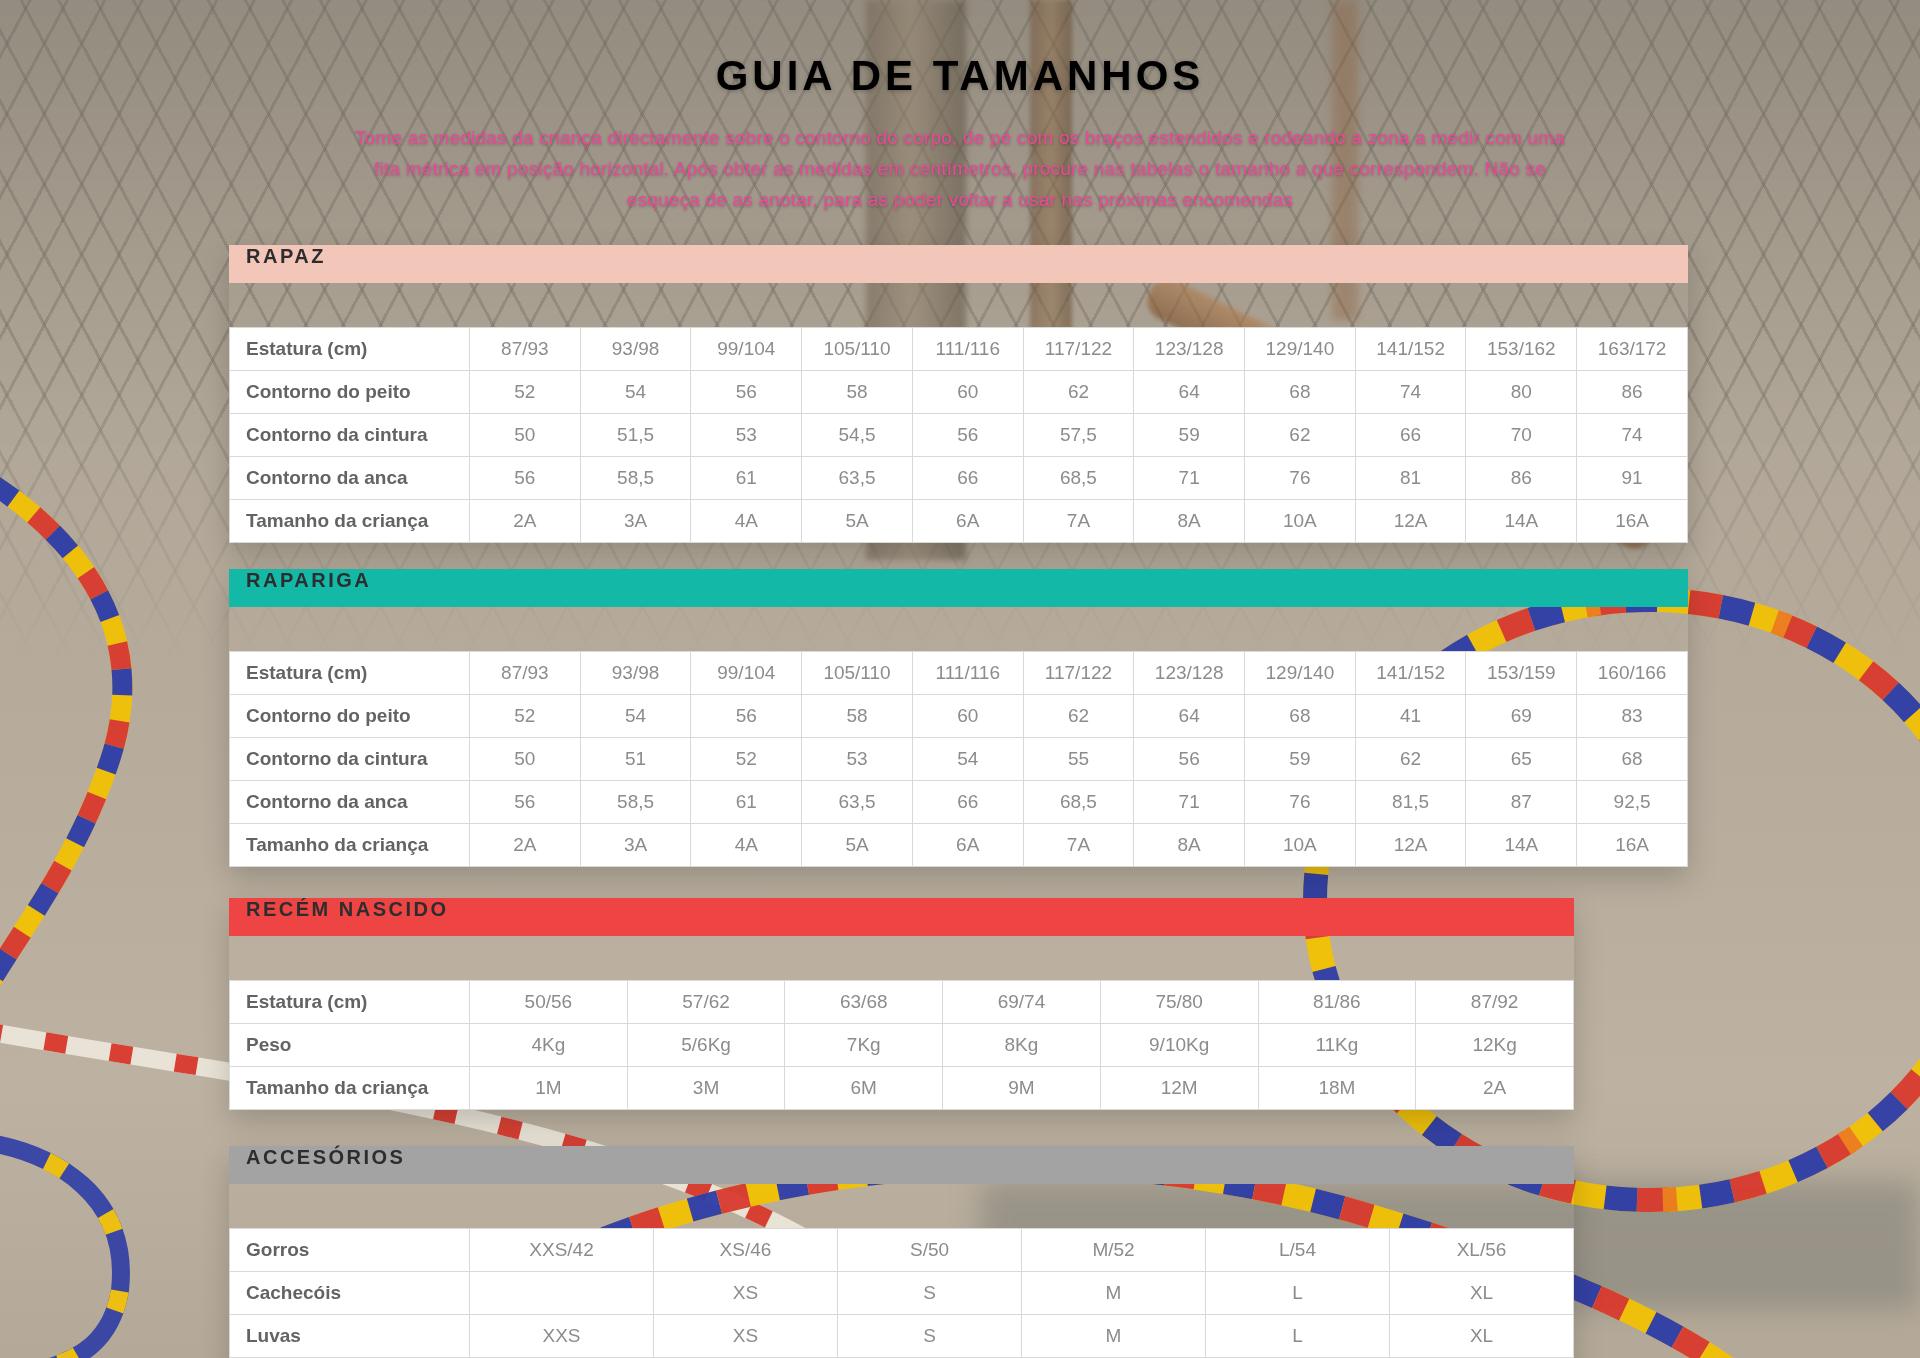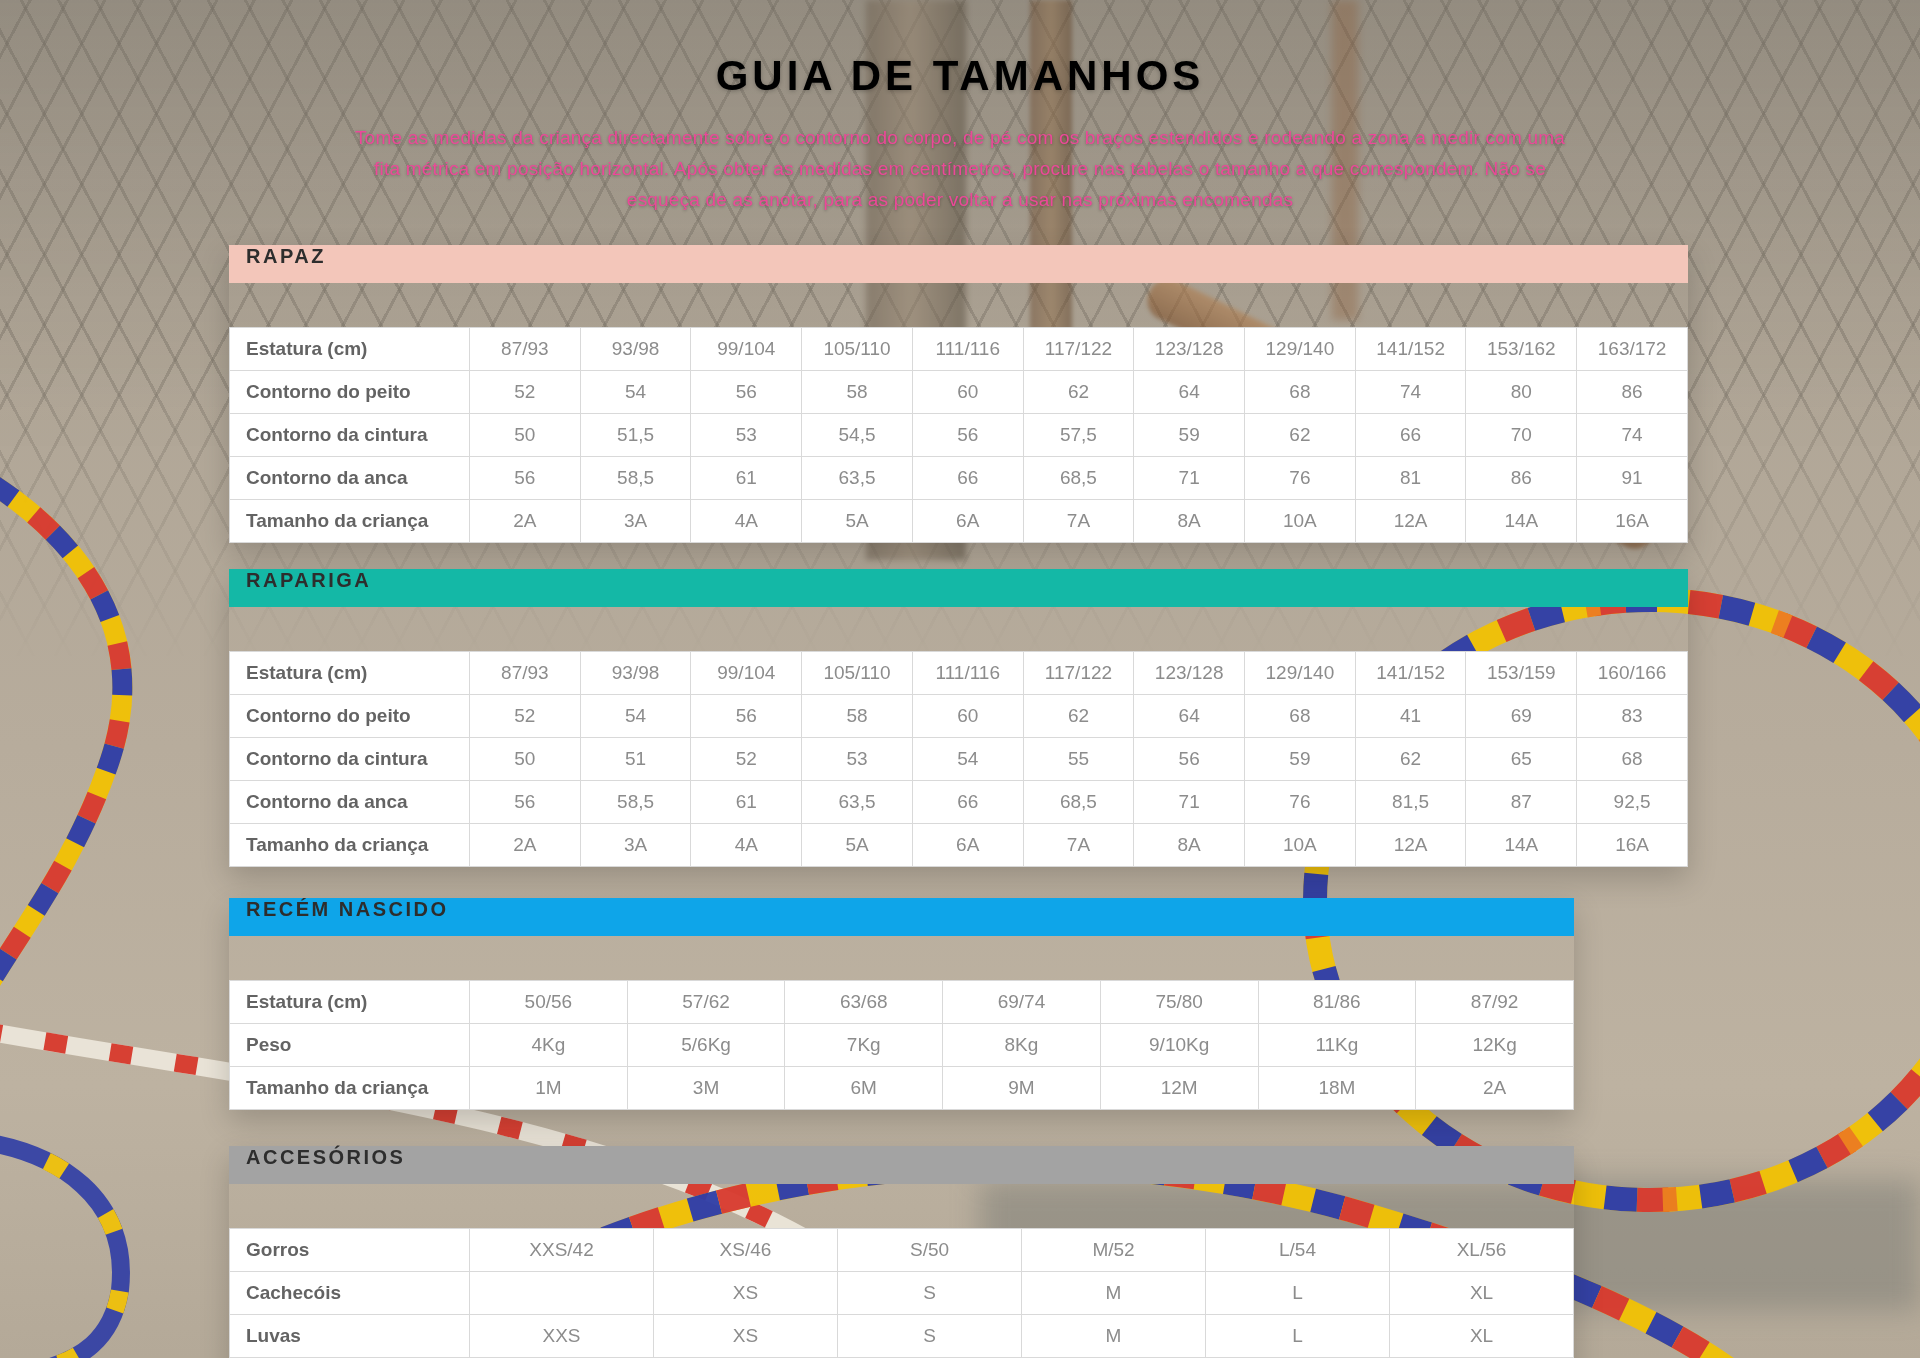--- a/index.html
+++ b/index.html
@@ -282,21 +282,21 @@
               <td>8A</td>
               <td>10A</td>
               <td>12A</td>
               <td>14A</td>
               <td>16A</td>
             </tr>
           </tbody>
         </table>
       </section>
       <section class="size-table w-mid m-c">
-        <div class="table-header" style="background: #0ea5e9;">
+        <div class="table-header" style="background: #ef4444;">
           <span>RECÉM NASCIDO</span>
         </div>
         <table class="grid">
           <tbody>
             <tr>
               <td class="row-label">Estatura (cm)</td>
               <td>50/56</td>
               <td>57/62</td>
               <td>63/68</td>
               <td>69/74</td>

